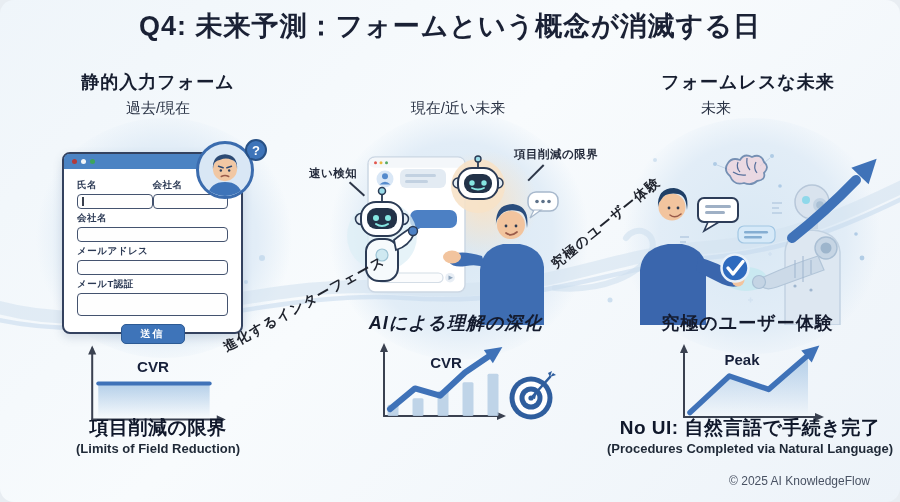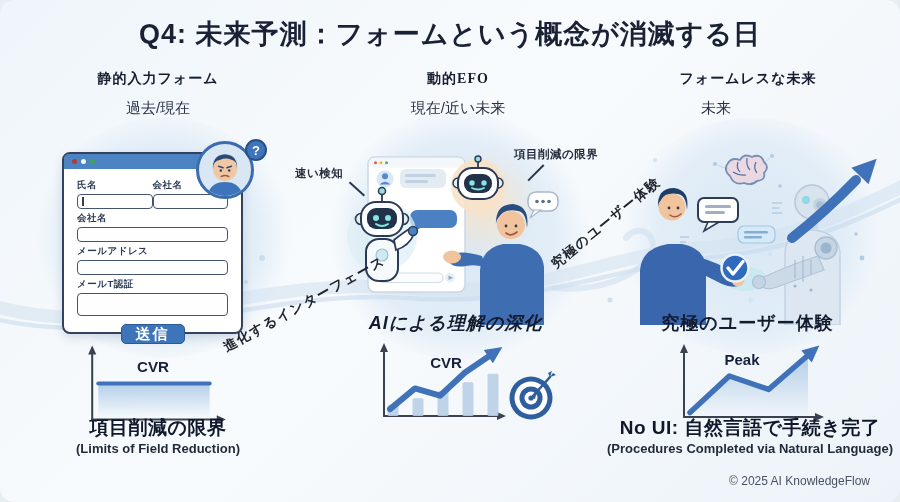--- a/index.html
+++ b/index.html
@@ -12,37 +12,37 @@
   .abs{position:absolute;}
   .tc{text-align:center;}
   
   .blob{position:absolute;border-radius:50%;
     background:radial-gradient(circle,#d9e8f4 0%,#e2edf7 52%,rgba(230,240,248,0) 72%);}
   .blob-warm{position:absolute;border-radius:50%;
     background:radial-gradient(circle,#f7e3c9 0%,rgba(247,227,201,0) 68%);}
   .bg-wave{position:absolute;left:0;top:0;z-index:1;}
   .z2{z-index:2;}.z3{z-index:3;}.z4{z-index:4;}
   
-  .page-title{left:0;top:16px;width:100%;font-size:27px;font-weight:800;letter-spacing:1px;color:#1a2135;}
-  .col-heading{font-size:14px;font-weight:800;color:#171e30;letter-spacing:1px;font-family:Liberation Serif, serif;}
+  .page-title{left:0;top:8px;width:100%;font-size:27px;font-weight:800;letter-spacing:1px;color:#1a2135;}
+  .col-heading{font-size:18px;font-weight:800;color:#171e30;letter-spacing:1px;}
   .col-period{font-size:15px;font-weight:500;color:#2a3345;}
   
   .form-window{left:62px;top:152px;width:181px;height:182px;background:#ffffff;
     border:2px solid #34425f;border-radius:8px;box-shadow:0 4px 10px rgba(60,90,130,.18);}
   .form-titlebar{height:15px;background:#4b83c3;border-radius:5px 5px 0 0;display:flex;align-items:center;gap:4px;padding-left:8px;}
   .tb-dot{width:5px;height:5px;border-radius:50%;}
   .form-body{padding:7px 13px 8px;}
   .frow{display:flex;gap:0;}
   .fgroup{flex:1;}
   .flabel{display:block;font-size:9.5px;font-weight:700;color:#2c3a55;margin:3px 0 2px;letter-spacing:.5px;}
   .finput{height:15px;border:1.6px solid #44536f;border-radius:4px;background:#fefefe;position:relative;}
   .finput.tall{height:23px;}
   .cursor{position:absolute;left:4px;top:2px;width:1.5px;height:9px;background:#39404e;}
   .submit-btn{display:block;margin:8px auto 0;width:64px;height:20px;background:#3e74b9;color:#fff;
-    font-size:15px;font-weight:700;border:1.5px solid #2c5a94;border-radius:5px;text-align:center;line-height:17px;letter-spacing:2px;}
+    font-size:10px;font-weight:700;border:1.5px solid #2c5a94;border-radius:5px;text-align:center;line-height:17px;letter-spacing:2px;}
   .avatar{left:196px;top:141px;width:58px;height:58px;border-radius:50%;background:#d9e7f5;
     border:3px solid #3b6cae;overflow:hidden;}
   .q-bubble{left:245px;top:139px;width:22px;height:22px;border-radius:50%;background:#3e74b9;border:2px solid #275085;
     color:#fff;font-size:13px;font-weight:800;text-align:center;line-height:19px;}
   .q-bubble:after{content:"";position:absolute;left:-2px;bottom:-4px;width:0;height:0;
     border:5px solid transparent;border-top-color:#3e74b9;transform:rotate(35deg);}
   
   .anno{font-size:11.5px;font-weight:700;color:#242b3c;letter-spacing:.5px;}
   .leader{position:absolute;height:1.8px;background:#2d3648;}
   .mid-caption{font-size:18px;font-weight:800;color:#141b2e;letter-spacing:1px;}
@@ -72,21 +72,20 @@
 
   <div class="blob" style="left:33px;top:118px;width:262px;height:240px;"></div>
   <div class="blob" style="left:328px;top:112px;width:262px;height:248px;"></div>
   <div class="blob" style="left:618px;top:118px;width:268px;height:236px;"></div>
   <div class="blob-warm" style="left:428px;top:148px;width:112px;height:112px;"></div>
 
   <div class="abs tc page-title z3">Q4: 未来予測：フォームという概念が消滅する日</div>
 
   <div class="abs tc col-heading z3" style="left:18px;top:70px;width:280px;">静的入力フォーム</div>
   <div class="abs tc col-period z3" style="left:18px;top:99px;width:280px;">過去/現在</div>
-  <div class="abs tc col-heading z3" style="left:318px;top:70px;width:280px;">動的EFO</div>
   <div class="abs tc col-period z3" style="left:318px;top:99px;width:280px;">現在/近い未来</div>
   <div class="abs tc col-heading z3" style="left:608px;top:70px;width:280px;">フォームレスな未来</div>
   <div class="abs tc col-period z3" style="left:576px;top:99px;width:280px;">未来</div>
 
   <div class="abs form-window z2">
     <div class="form-titlebar">
       <span class="tb-dot" style="background:#b33a3a;"></span>
       <span class="tb-dot" style="background:#f3f5f8;"></span>
       <span class="tb-dot" style="background:#3da45c;"></span>
     </div>
@@ -190,21 +189,21 @@
       <path d="M152 116 Q136 111 126 113 Q117 115 119 122 Q123 128 136 126 Q148 124 156 128 Z" fill="#3e6db2"></path>
       <ellipse cx="122" cy="117" rx="9" ry="6.5" fill="#f2c49e"></ellipse>
       <circle cx="181" cy="85" r="14" fill="#f2c49e"></circle>
       <path d="M166 85 Q165 64 183 64 Q200 66 197 88 Q196 72 188 71 Q175 68 169 77 Q166 80 166 85 Z" fill="#2a4d7d"></path>
       <circle cx="176" cy="86" r="1.4" fill="#2e3c52"></circle>
       <circle cx="186" cy="86" r="1.4" fill="#2e3c52"></circle>
       <path d="M176 93 Q181 97 187 92" fill="none" stroke="#9a5b4a" stroke-width="1.7" stroke-linecap="round"></path>
     </g>
   </svg>
 
-  <div class="abs anno z4" style="left:295px;top:166px;">速い検知</div>
+  <div class="abs anno z4" style="left:309px;top:166px;">速い検知</div>
   <div class="leader z4" style="left:347px;top:188px;width:20px;transform:rotate(42deg);"></div>
   <div class="abs anno z4" style="left:514px;top:147px;">項目削減の限界</div>
   <div class="leader z4" style="left:525px;top:172px;width:22px;transform:rotate(135deg);"></div>
   <div class="abs tc mid-caption z3" style="left:328px;top:311px;width:255px;font-style:italic;">AIによる理解の深化</div>
 
   <svg class="abs z2" style="left:620px;top:140px;" width="270" height="185" viewBox="0 0 270 185">
 
     <g opacity="0.75">
       <circle cx="95" cy="24" r="2" fill="#9fc1e0"></circle>
       <circle cx="152" cy="16" r="2" fill="#9fc1e0"></circle>

